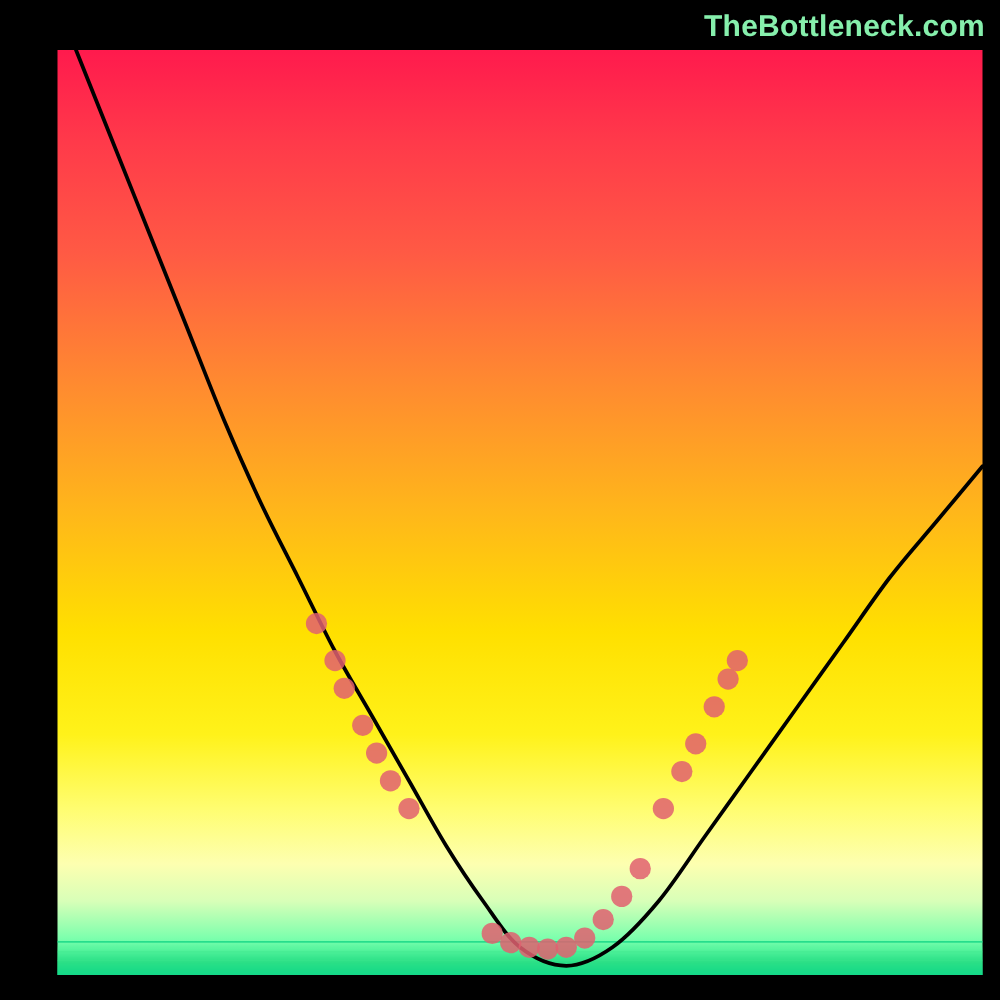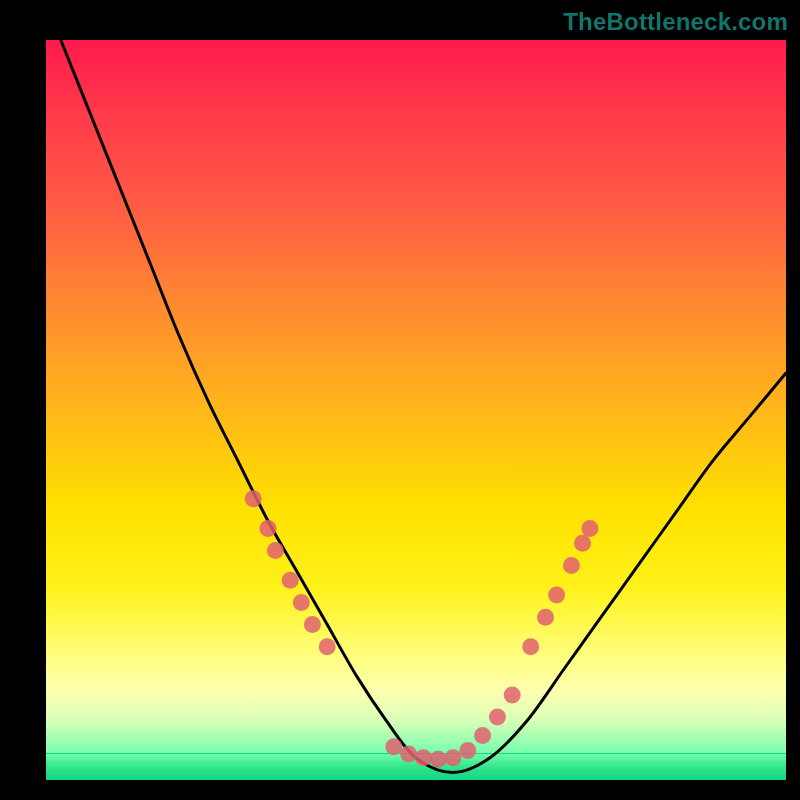--- a/index.html
+++ b/index.html
@@ -67,21 +67,21 @@
     position: absolute;
     left: 0; top: 0;
     width: 740px;
     height: 740px;
     overflow: visible;
   }
   .watermark {
     position: absolute;
     top: 8px;
     right: 12px;
-    color: #0f766e;
+    color: #86efac;
     font-size: 24px;
     font-weight: 600;
     letter-spacing: 0.2px;
     user-select: none;
     text-align: right;
   }
 </style>
 </head>
 <body>
 

